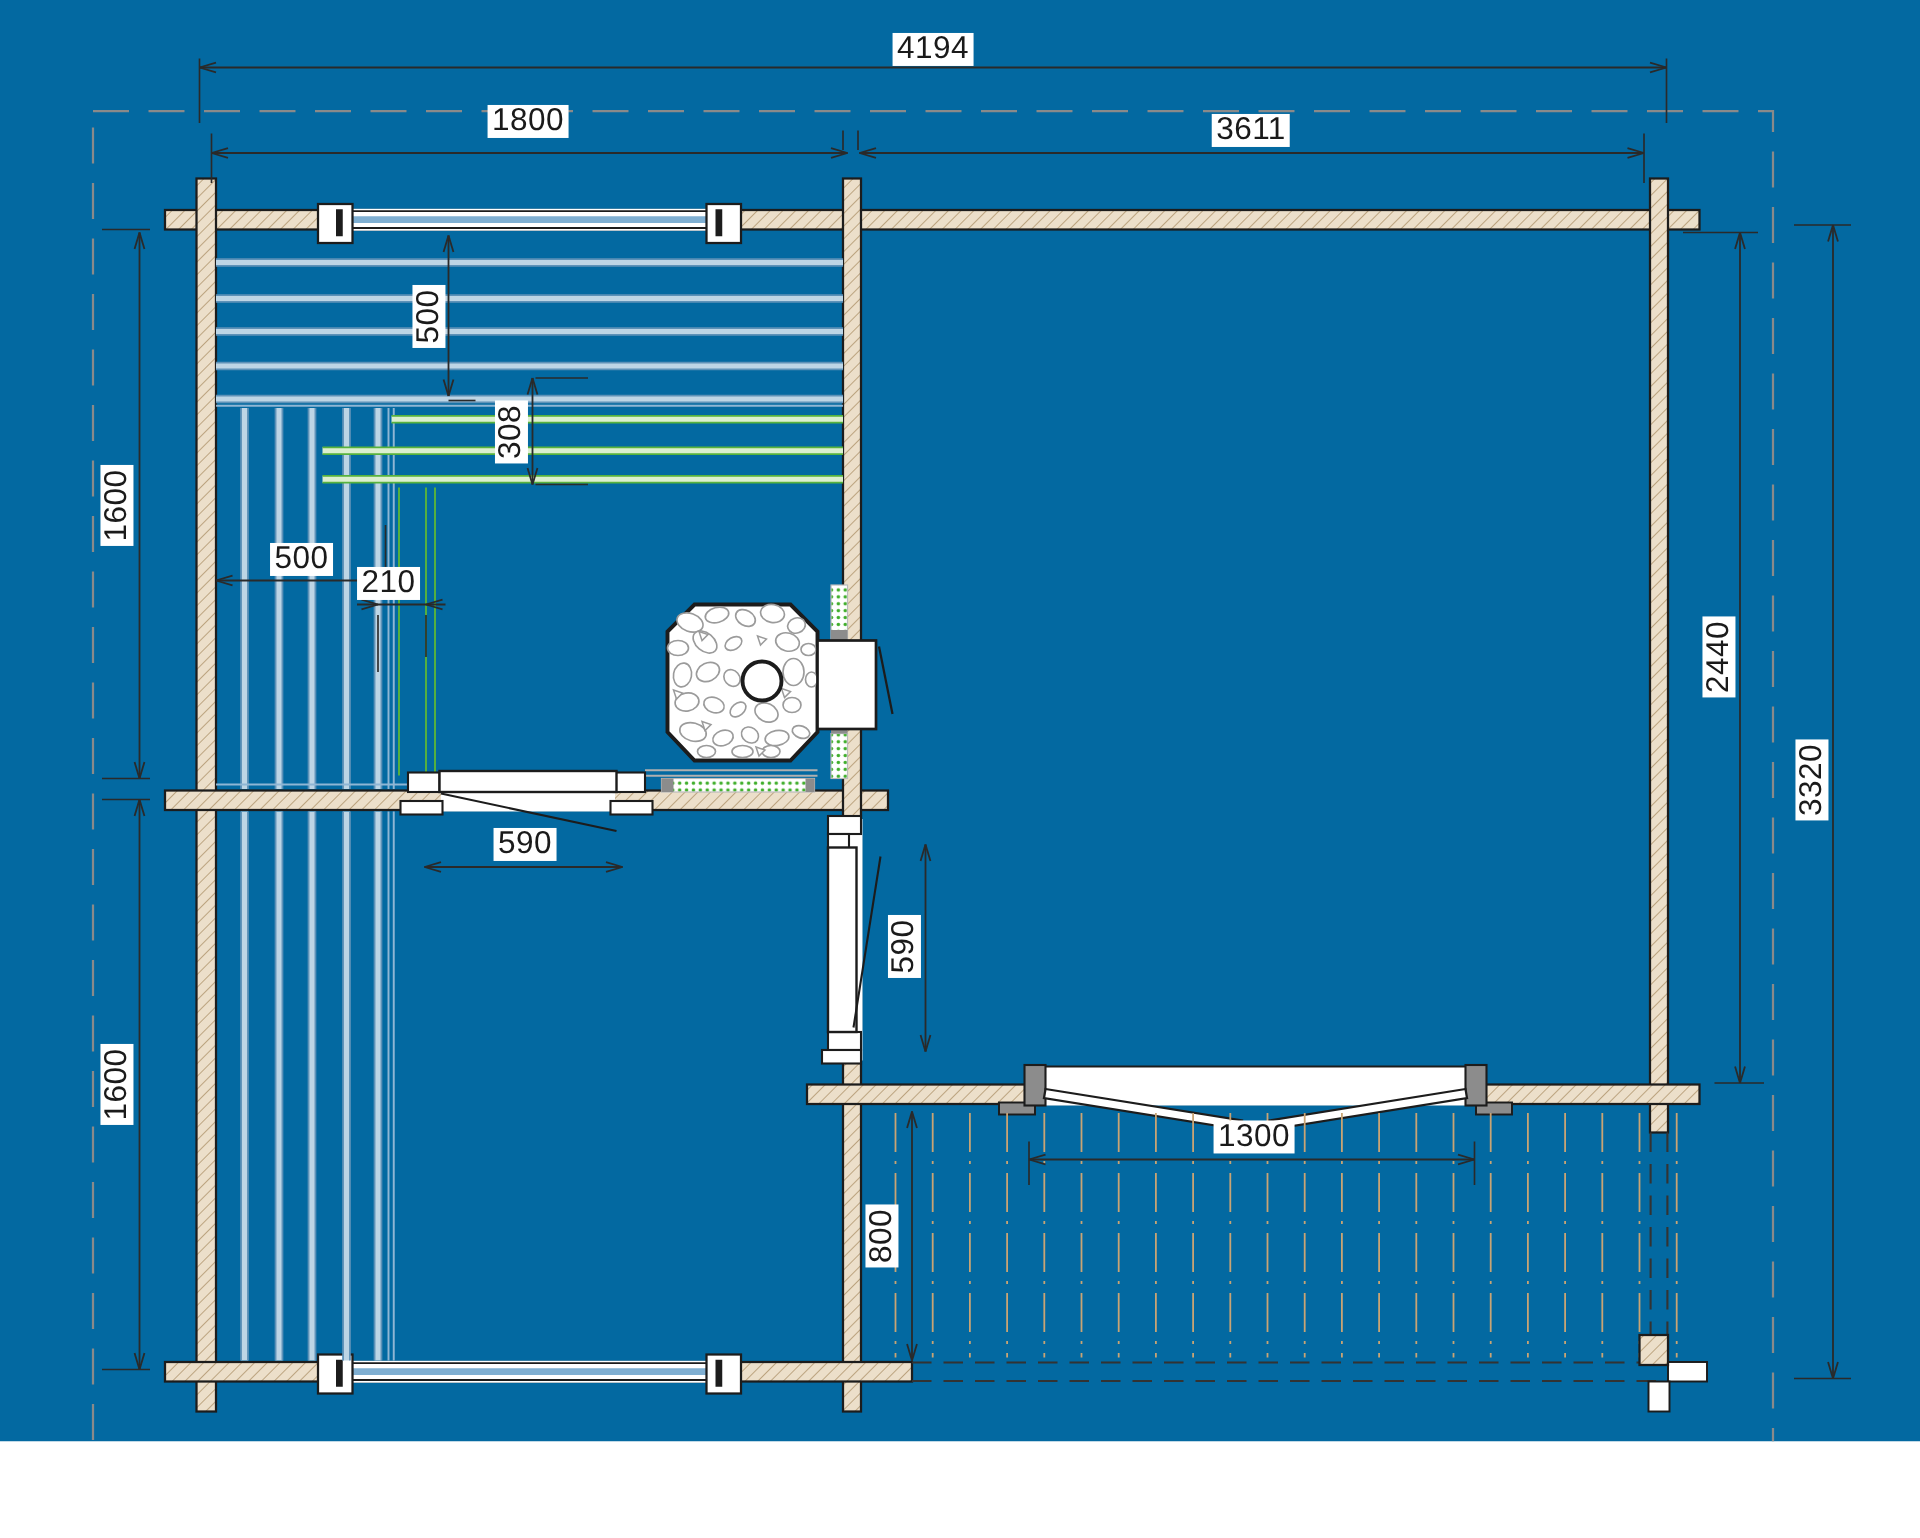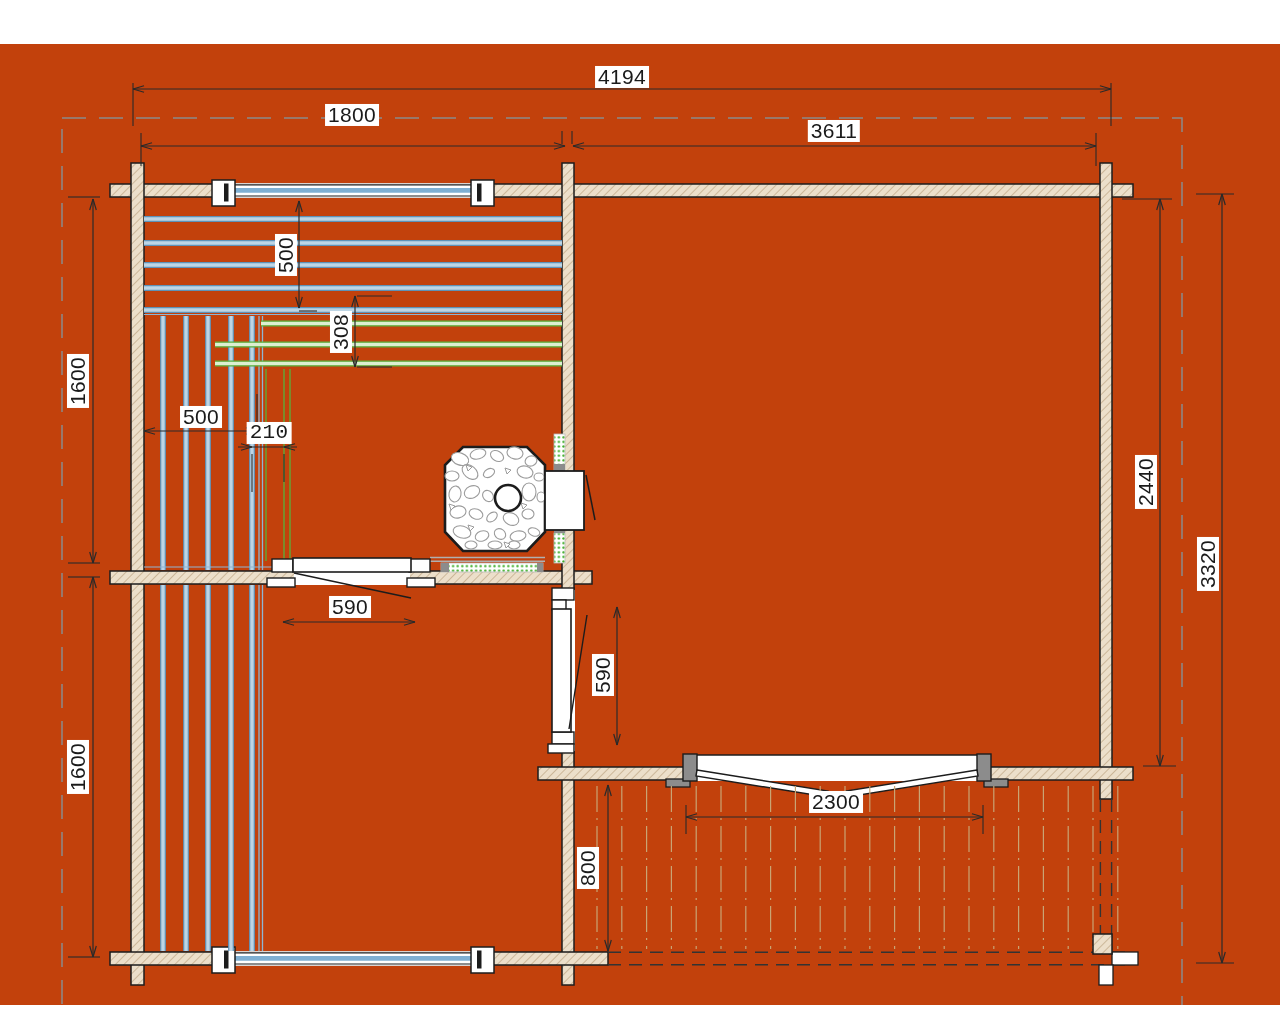--- a/index.html
+++ b/index.html
@@ -1,17 +1,17 @@
 <!DOCTYPE html>
 <html><head>
 <meta charset="utf-8">
 <style>
   html,body{margin:0;padding:0;background:#fff;}
-  #plan{position:relative;width:1280px;height:961px;background:#c2410c;overflow:hidden;
-        font-family:"Liberation Sans", sans-serif;margin-top:44px;}
+  #plan{position:relative;width:1280px;height:961px;background:#0369a1;overflow:hidden;
+        font-family:"Liberation Sans", sans-serif;}
   #plan svg{position:absolute;left:0;top:0;}
   .dim-label{position:absolute;transform:translate(-50%,-50%);font-size:21px;color:#1a1a1a;
              background:#fff;padding:0 3px;line-height:1.05;white-space:nowrap;letter-spacing:.3px;}
   .dim-label.v{transform:translate(-50%,-50%) rotate(-90deg);}
 </style>
 </head>
 <body>
 
 <div id="plan">
   <svg id="cad" width="1280" height="1025" viewBox="0 0 1280 1025">
@@ -339,27 +339,27 @@
         <line x1="357" y1="323" x2="392" y2="323" stroke="#2a2a2a" stroke-width="1.1"></line>
         <line x1="257" y1="350" x2="257" y2="392" stroke="#2a2a2a" stroke-width="1.1"></line>
         <line x1="252" y1="410" x2="252" y2="448" stroke="#2a2a2a" stroke-width="1.1"></line>
         <line x1="284" y1="410" x2="284" y2="438" stroke="#2a2a2a" stroke-width="1.1"></line>
         <line x1="686" y1="761" x2="686" y2="790" stroke="#2a2a2a" stroke-width="1.1"></line>
         <line x1="983" y1="761" x2="983" y2="790" stroke="#2a2a2a" stroke-width="1.1"></line>
       </g>
     </svg>
 
   <div class="dim-label" style="left:622px;top:33px;">4194</div>
-  <div class="dim-label" style="left:352px;top:71px;text-align:center;">1800</div>
+  <div class="dim-label" style="left:352px;top:81px;text-align:center;">1800</div>
   <div class="dim-label" style="left:834px;top:87px;">3611</div>
   <div class="dim-label v" style="left:78px;top:337px;">1600</div>
   <div class="dim-label v" style="left:78px;top:723px;">1600</div>
   <div class="dim-label v" style="left:1146px;top:438px;">2440</div>
   <div class="dim-label v" style="left:1208px;top:520px;">3320</div>
   <div class="dim-label v" style="left:286px;top:211px;">500</div>
   <div class="dim-label v" style="left:341px;top:288px;">308</div>
   <div class="dim-label" style="left:201px;top:373px;">500</div>
-  <div class="dim-label" style="left:269px;top:389px;font-family:Liberation Mono, monospace;">210</div>
+  <div class="dim-label" style="left:259px;top:389px;">210</div>
   <div class="dim-label" style="left:350px;top:563px;">590</div>
   <div class="dim-label v" style="left:603px;top:631px;">590</div>
   <div class="dim-label v" style="left:588px;top:824px;">800</div>
-  <div class="dim-label" style="left:836px;top:758px;">2300</div>
+  <div class="dim-label" style="left:836px;top:758px;">1300</div>
 </div>
 
 </body></html>

